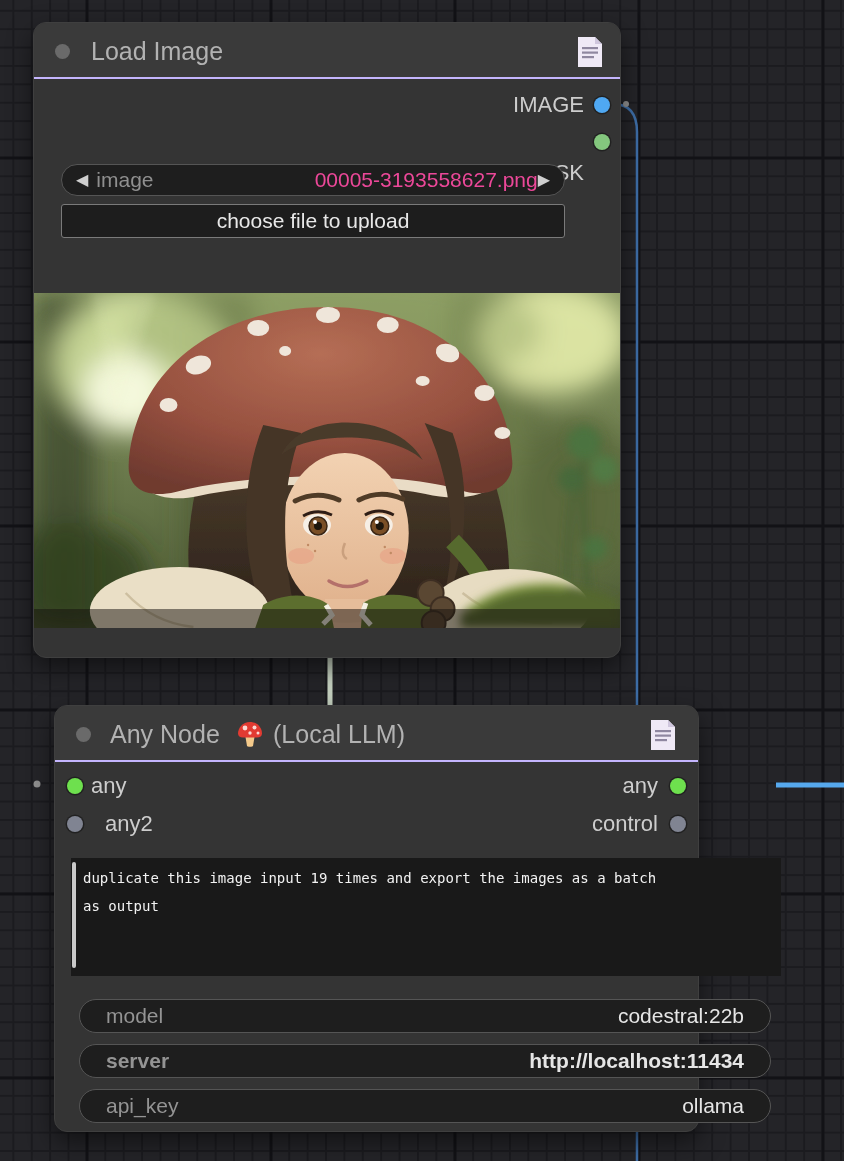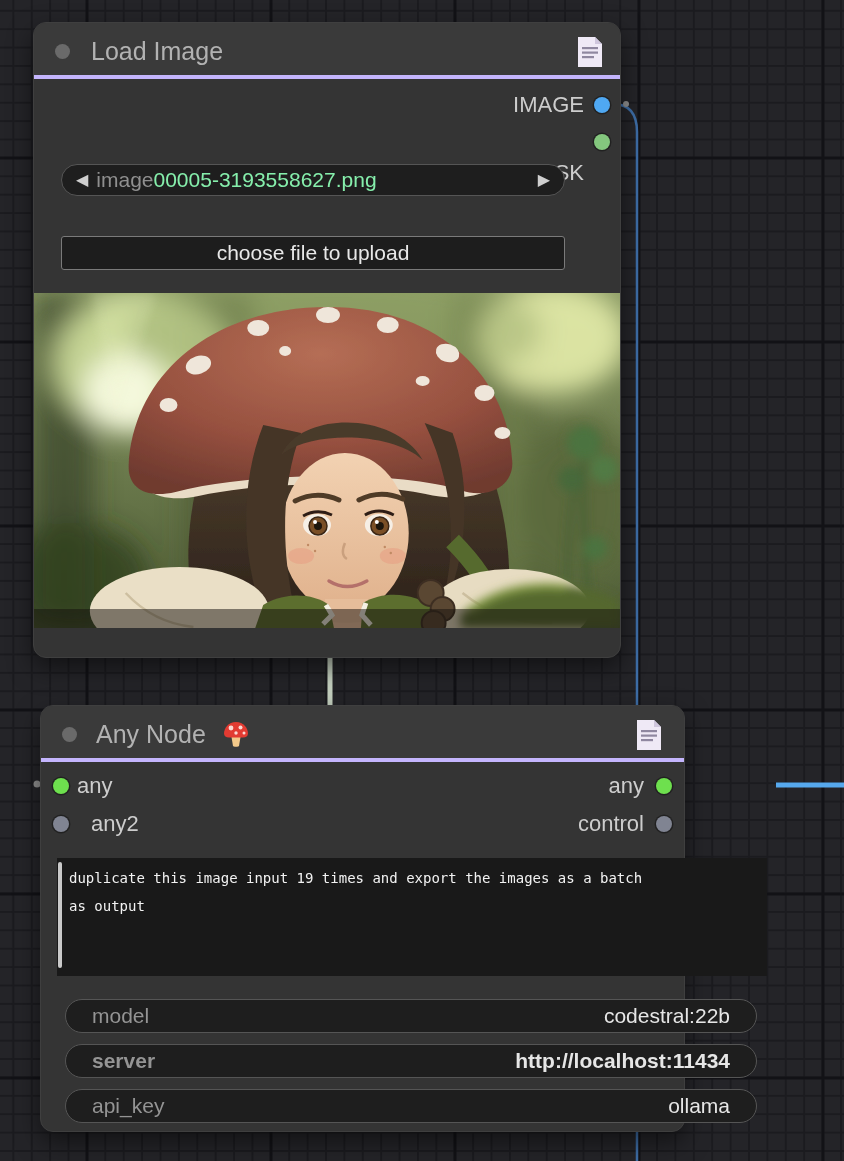--- a/index.html
+++ b/index.html
@@ -16,21 +16,21 @@
     background-size:184px 184px,184px 184px,18.4px 18.4px,18.4px 18.4px;
     background-position:85.5px 0,0 156.5px,12.4px 0,0 9.8px;
   }
   #wires{position:absolute;left:0;top:0;z-index:1;}
   .node{
     position:absolute;z-index:2;background:#343434;border:1px solid #3f3f3f;
     border-radius:13px;box-shadow:0 10px 24px rgba(0,0,0,.5);
   }
   .node-header{
     position:absolute;left:0;top:0;right:0;height:56px;background:#3a3a3a;
-    border-radius:12px 12px 0 0;border-bottom:4px solid #c4b5fd;
+    border-radius:12px 12px 0 0;border-bottom:2px solid #c4b5fd;
   }
   .collapse-dot{
     position:absolute;left:21px;top:21px;width:15px;height:15px;border-radius:50%;
     background:#6a6a6a;
   }
   .node-title{
     position:absolute;left:57px;top:0;height:56px;line-height:56px;
     font-size:25px;color:#b2b2b2;white-space:nowrap;
   }
   .doc-icon{position:absolute;top:13px;width:26px;height:32px;}
@@ -42,24 +42,24 @@
   .slot-label{white-space:nowrap;}
   .out-row{right:0;text-align:right;}
   .in-row{left:0;}
   .combo{
     position:absolute;height:32px;background:#1e1e1e;border:1.5px solid #555;
     border-radius:16px;display:flex;align-items:center;padding:0 14px;
     font-size:21px;
   }
   .combo-arrow{color:#cfcfcf;font-size:16px;line-height:32px;flex:0 0 auto;}
   .combo-label{color:#8f8f8f;margin-left:8px;flex:0 0 auto;}
-  .combo-value{color:#86efac;flex:1 1 auto;padding-right:30px;white-space:nowrap;overflow:hidden;}
+  .combo-value{color:#ec4899;flex:1 1 auto;text-align:right;white-space:nowrap;overflow:hidden;}
   .upload-btn{
     position:absolute;height:34px;background:#1d1d1d;border:1px solid #7a7a7a;
-    border-radius:3px;color:#e8e8e8;font-size:21px;text-align:center;line-height:32px;margin-top:32px;
+    border-radius:3px;color:#e8e8e8;font-size:21px;text-align:center;line-height:32px;
   }
   .preview{position:absolute;left:0;width:100%;overflow:hidden;}
   .prompt-box{
     position:absolute;background:#191919;color:#f2f2f2;
     font-family:"DejaVu Sans Mono","Liberation Mono",monospace;
     font-size:14px;line-height:28px;padding:6px 8px 6px 12px;
     white-space:pre-wrap;overflow:hidden;
   }
   .prompt-scrollbar{position:absolute;width:4px;background:#c9c9c9;border-radius:2px;}
   .widget-pill{
@@ -220,32 +220,33 @@
       </g>
       <g filter="url(#blurMed)">
         <path d="M 428 322 Q 470 284 532 292 Q 572 296 588 310 L 588 335 L 428 335 Z" fill="#55682f"></path>
         <path d="M 436 318 Q 478 288 534 294" stroke="#8aa247" stroke-width="6" fill="none" opacity="0.85"></path>
       </g>
       <rect x="0" y="316" width="588" height="19" fill="#14100c" opacity="0.5"></rect>
       <polygon points="58,0 122,0 82,125" fill="#eef4c8" opacity="0.16" filter="url(#blurMed)"></polygon>
     </svg>
   </div>
 
-  <div class="node" style="left:40px;top:705px;width:645px;height:427px;">
+  <div class="node" style="left:54px;top:705px;width:645px;height:427px;">
     <div class="node-header">
       <span class="collapse-dot"></span>
       <span class="node-title" style="left:55px;">Any Node</span>
       <svg class="title-mushroom" style="left:182px;" viewBox="0 0 26 26">
         <path d="M 8.5 16 L 10 25 C 10 26 16 26 16 25 L 17.5 16 Z" fill="#f3c98a"></path>
         <path d="M 13 1 C 5.5 1 1 7 1 12.5 C 1 15 3 16.5 6 16.5 L 20 16.5 C 23 16.5 25 15 25 12.5 C 25 7 20.5 1 13 1 Z" fill="#e23b32"></path>
         <circle cx="8" cy="7" r="2.4" fill="#fbd9d4"></circle>
         <circle cx="17.5" cy="6.5" r="2" fill="#fbd9d4"></circle>
         <circle cx="13" cy="12" r="1.7" fill="#fbd9d4"></circle>
         <circle cx="21" cy="12" r="1.5" fill="#fbd9d4"></circle>
       </svg>
+      <span class="node-title" style="left:218px;">(Local LLM)</span>
       <svg class="doc-icon" style="right:22px;" viewBox="0 0 26 32">
         <path d="M1 1 L18 1 L25 8 L25 31 L1 31 Z" fill="#efe9f6"></path>
         <path d="M18 1 L18 8 L25 8 Z" fill="#cfc6dd"></path>
         <rect x="5" y="11" width="16" height="2.2" fill="#8f87a0"></rect>
         <rect x="5" y="15.5" width="16" height="2.2" fill="#8f87a0"></rect>
         <rect x="5" y="20" width="12" height="2.2" fill="#8f87a0"></rect>
       </svg>
     </div>
 
     <div class="slot-dot" style="left: 12px; top: 72px; background-color: rgb(110, 224, 78);"></div>

